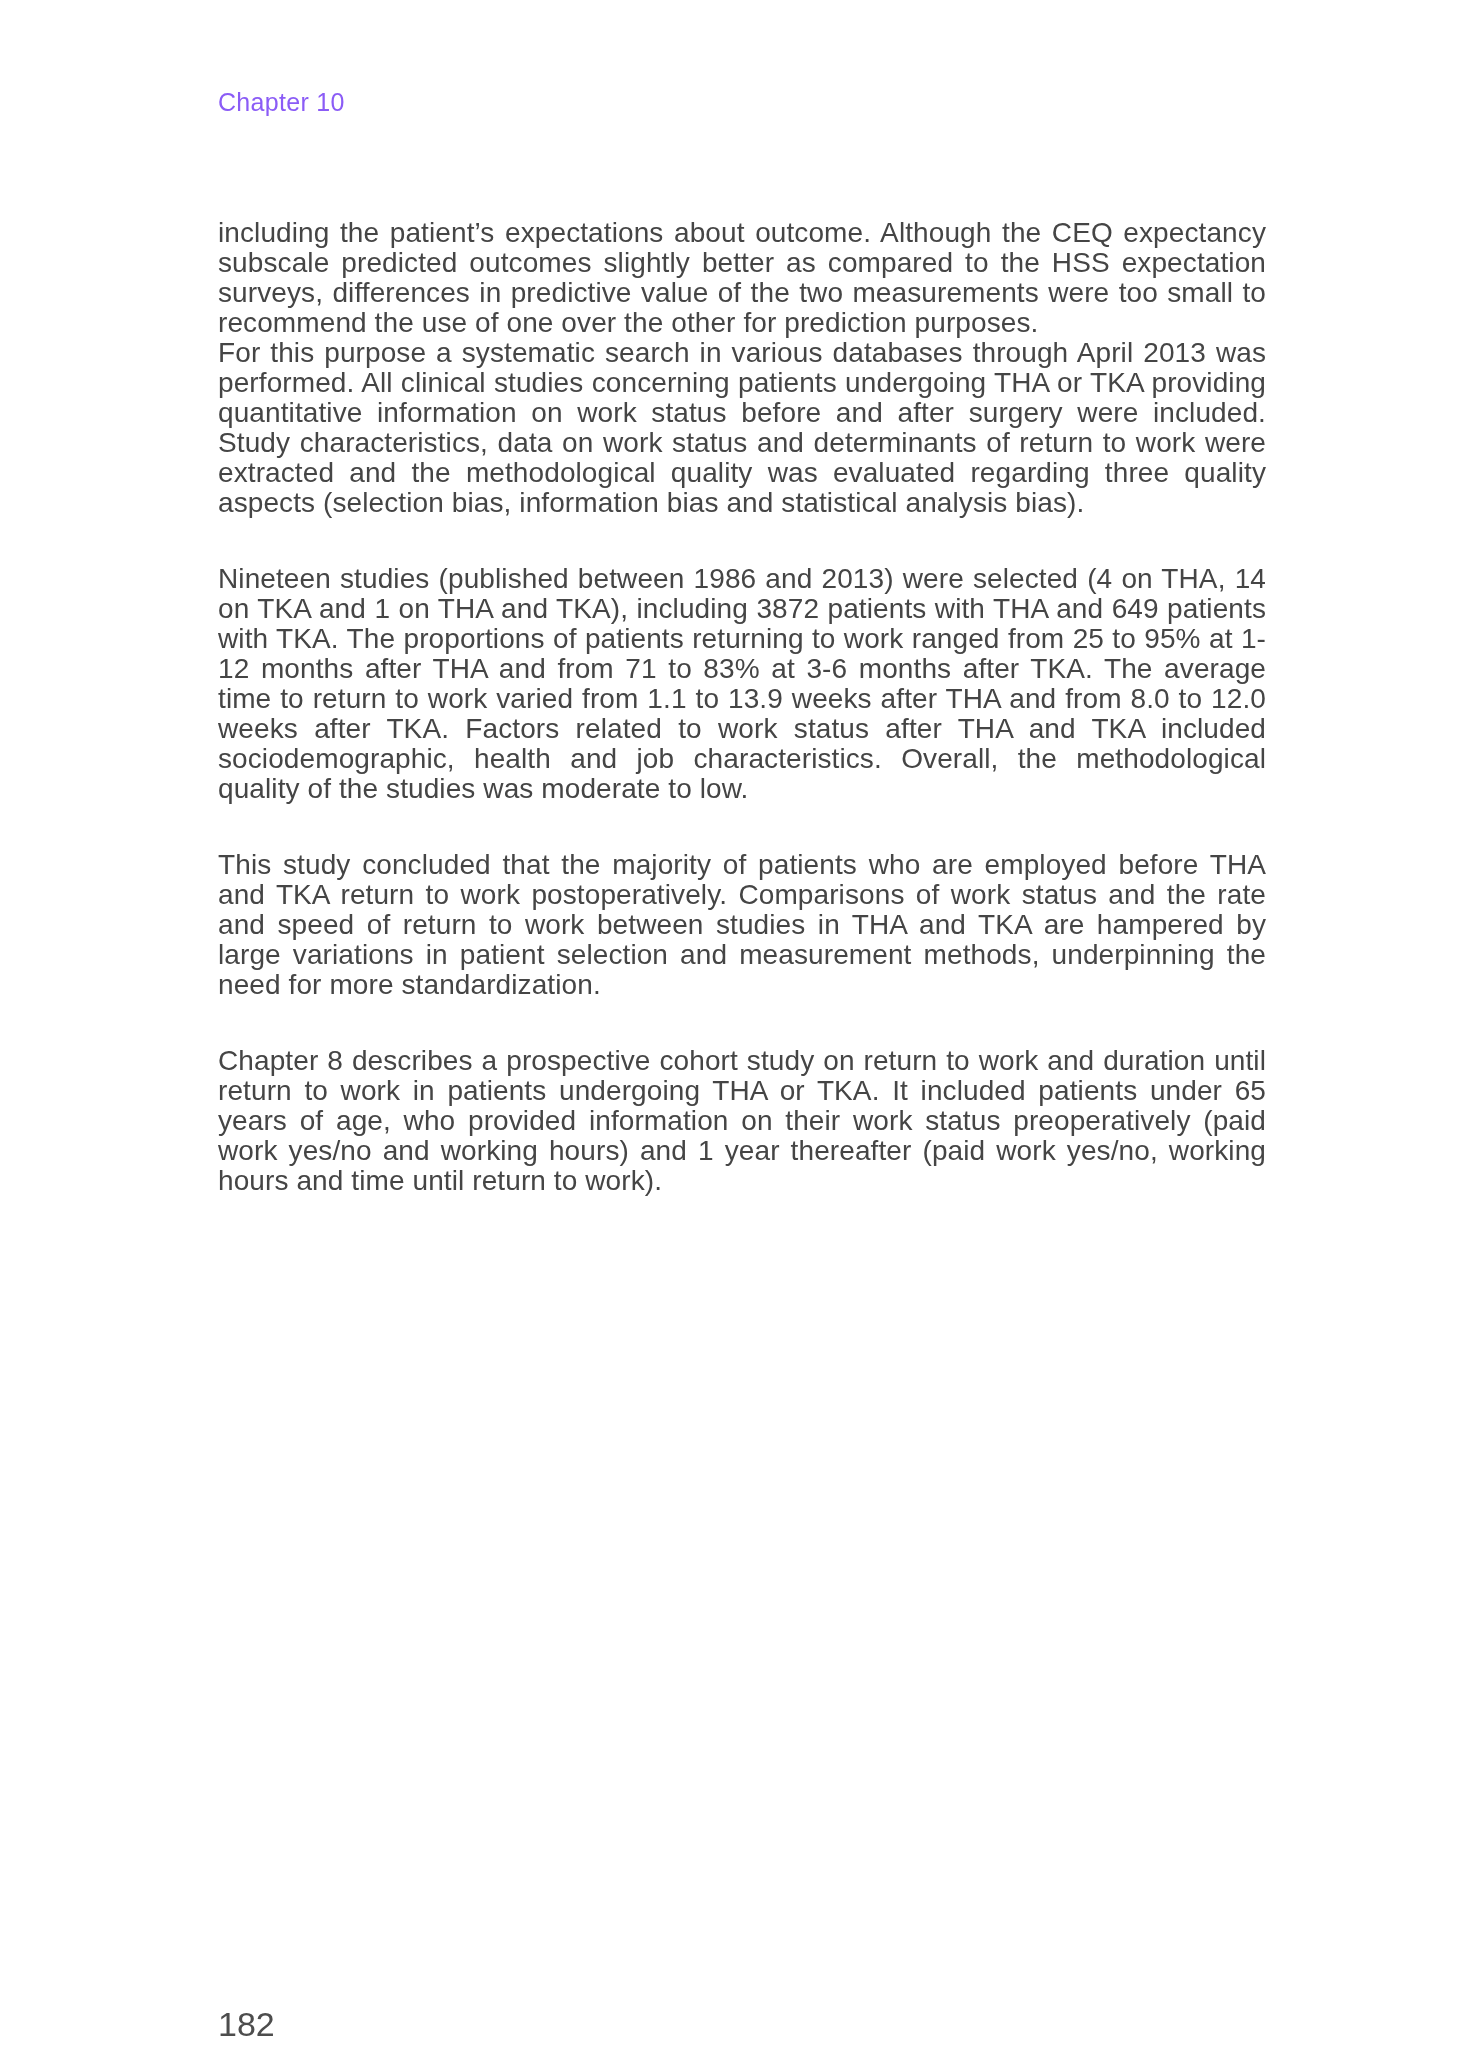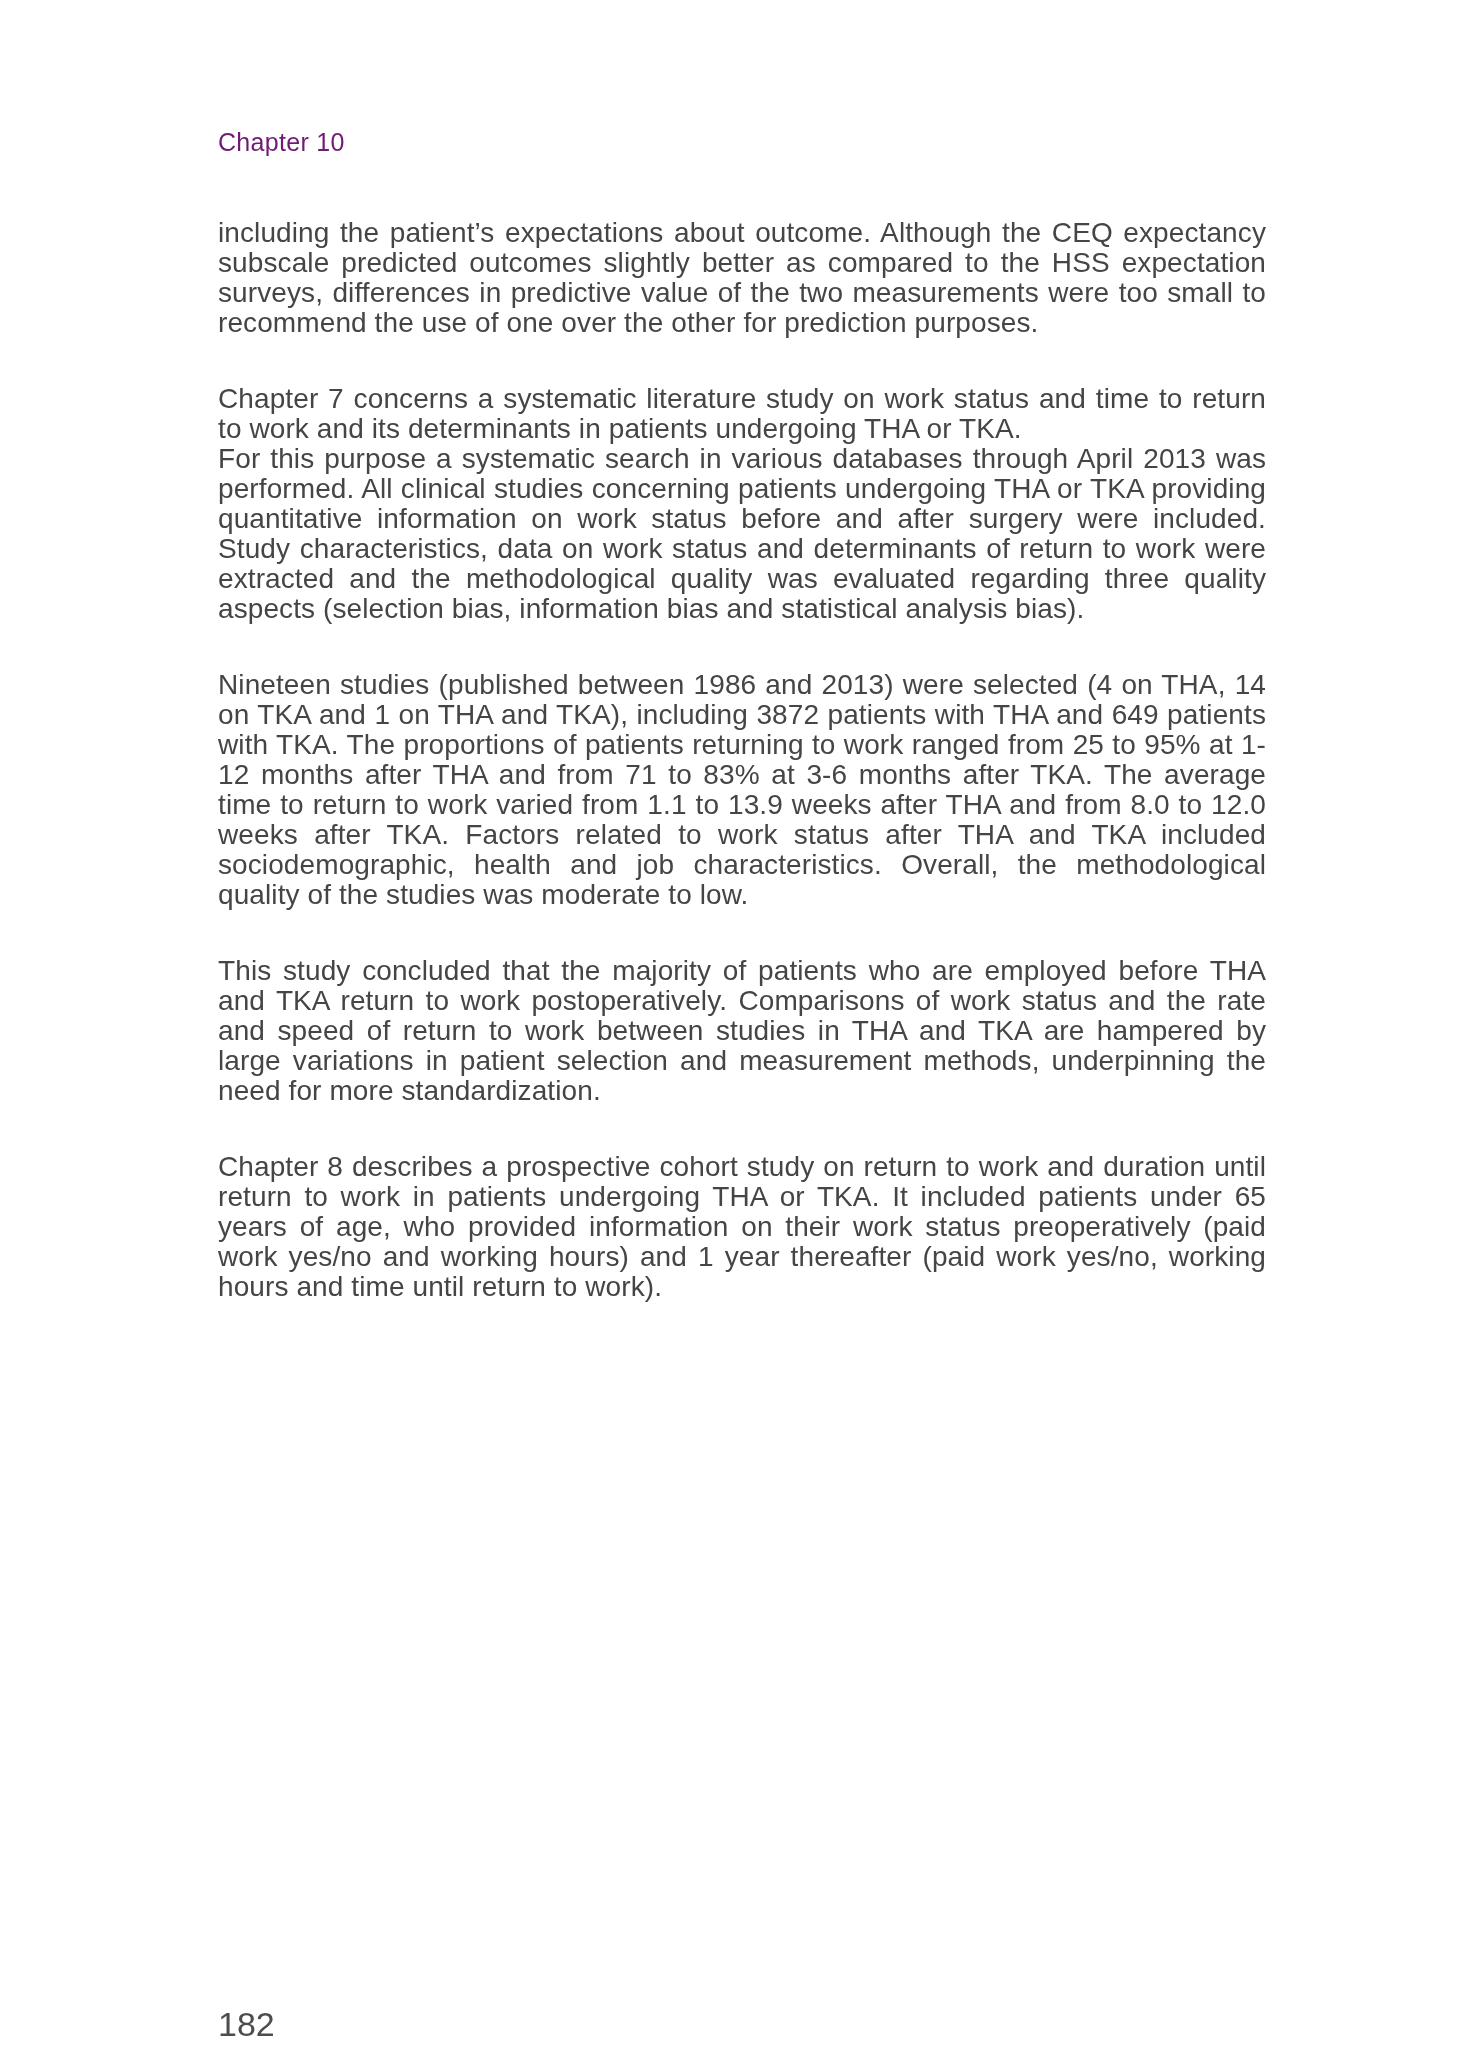--- a/index.html
+++ b/index.html
@@ -16,22 +16,21 @@
     color: #474747;
     overflow: hidden;
   }
   .running-header {
     position: absolute;
     top: 88px;
     left: 218px;
     font-size: 25px;
     font-weight: 300;
     letter-spacing: 0.3px;
-    color: #701a75;
-    margin-top: 40px;
+    color: #8b5cf6;
   }
   .body-text {
     position: absolute;
     top: 218px;
     left: 218px;
     width: 1048px;
     font-size: 28px;
     line-height: 30px;
     font-weight: 300;
     letter-spacing: 0.1px;
@@ -55,21 +54,20 @@
 </style>
 </head>
 <body>
 
 <div class="page">
 
   <div class="running-header">Chapter 10</div>
 
   <div class="body-text">
       <p>including the patient’s expectations about outcome. Although the CEQ expectancy subscale predicted outcomes slightly better as compared to the HSS expectation surveys, differences in predictive value of the two measurements were too small to recommend the use of one over the other for prediction purposes.</p>
-      <p class="spaced">Chapter 7 concerns a systematic literature study on work status and time to return to work and its determinants in patients undergoing THA or TKA.</p>
       <p>For this purpose a systematic search in various databases through April 2013 was performed. All clinical studies concerning patients undergoing THA or TKA providing quantitative information on work status before and after surgery were included. Study characteristics, data on work status and determinants of return to work were extracted and the methodological quality was evaluated regarding three quality aspects (selection bias, information bias and statistical analysis bias).</p>
       <p class="spaced">Nineteen studies (published between 1986 and 2013) were selected (4 on THA, 14 on TKA and 1 on THA and TKA), including 3872 patients with THA and 649 patients with TKA. The proportions of patients returning to work ranged from 25 to 95% at 1-12 months after THA and from 71 to 83% at 3-6 months after TKA. The average time to return to work varied from 1.1 to 13.9 weeks after THA and from 8.0 to 12.0 weeks after TKA. Factors related to work status after THA and TKA included sociodemographic, health and job characteristics. Overall, the methodological quality of the studies was moderate to low.</p>
       <p class="spaced">This study concluded that the majority of patients who are employed before THA and TKA return to work postoperatively. Comparisons of work status and the rate and speed of return to work between studies in THA and TKA are hampered by large variations in patient selection and measurement methods, underpinning the need for more standardization.</p>
       <p class="spaced">Chapter 8 describes a prospective cohort study on return to work and duration until return to work in patients undergoing THA or TKA. It included patients under 65 years of age, who provided information on their work status preoperatively (paid work yes/no and working hours) and 1 year thereafter (paid work yes/no, working hours and time until return to work).</p>
     </div>
 
   <div class="page-number">182</div>
 
 </div>
 

